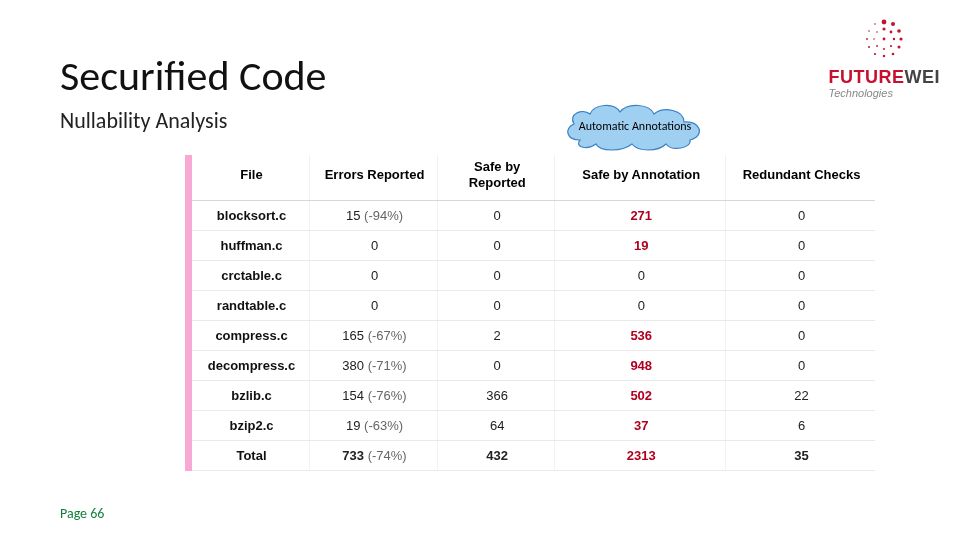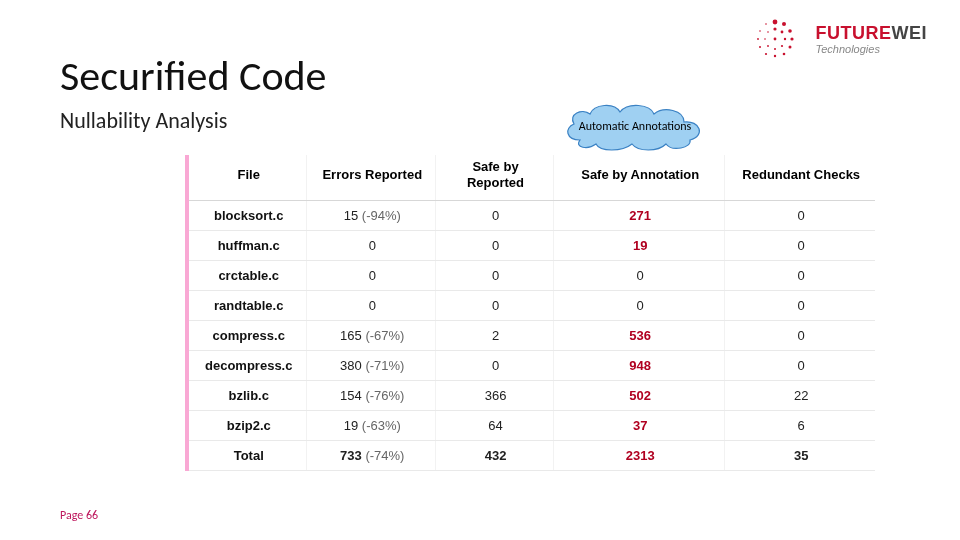--- a/index.html
+++ b/index.html
@@ -2,22 +2,22 @@
 <html><head>
 <meta charset="utf-8">
 <style>
   * { box-sizing: border-box; margin: 0; padding: 0; }
   html, body { width: 960px; height: 540px; background: #fff; font-family: "Segoe UI", Arial, sans-serif; color: #222; overflow: hidden; }
 
   .slide { position: relative; width: 960px; height: 540px; }
 
   
   .logo {
-    position: absolute; top: 18px; right: 33px;
-    display: flex; align-items: center; gap: 20px;
+    position: absolute; top: 18px; right: 20px;
+    display: flex; align-items: center; gap: 8px; flex-direction: column;
   }
   .logo-swirl {
     width: 42px; height: 42px; position: relative;
   }
   .logo-swirl svg { width: 42px; height: 42px; }
   .logo-text { display: flex; flex-direction: column; line-height: 1; }
   .logo-main { font-size: 18px; font-weight: 700; letter-spacing: .5px; }
   .logo-main .red { color: #c8102e; }
   .logo-main .dark { color: #444; }
   .logo-sub { font-size: 11px; font-style: italic; color: #888; text-align: left; margin-top: 2px; }
@@ -47,32 +47,32 @@
     padding: 7px 10px 7px 12px; text-align: center; vertical-align: middle;
     border-bottom: 1px solid #e9e9e9;
   }
   .tbl th {
     font-weight: 700; color: #000; border-bottom: 1px solid #d7d7d7;
     line-height: 1.25; padding-top: 4px; padding-bottom: 8px;
   }
   .tbl th.center { text-align: center; }
   .tbl td.file { font-weight: 700; color: #111; }
   .tbl tr.total td { font-weight: 700; }
-  .tbl th:first-child, .tbl td:first-child { border-left: 4px solid #f9a8d4; }
+  .tbl th:first-child, .tbl td:first-child { border-left: 7px solid #f9a8d4; }
   .tbl th:not(:first-child), .tbl td:not(:first-child) { border-left: 1px solid #f2f2f2; }
   .hl { color: #b00020; font-weight: 700; }
   .pct { color: #666; font-weight: 400; }
 
   .col-file { width: 110px; }
   .col-err  { width: 120px; }
   .col-safe1{ width: 110px; }
   .col-safe2{ width: 160px; }
   .col-red  { width: 140px; }
 
-  .footer { position: absolute; left: 60px; bottom: 18px; font-size: 12px; color: #be185d; font-family: Calibri, Arial, sans-serif; margin-top: 20px; }
+  .footer { position: absolute; left: 60px; bottom: 18px; font-size: 14px; color: #15803d; font-family: Calibri, Arial, sans-serif; margin-top: 20px; }
 </style>
 </head>
 <body>
 
 <div class="slide">
 
   <div class="logo">
     <div class="logo-swirl">
       <svg viewBox="0 0 42 42">
         <g fill="#c8102e">

